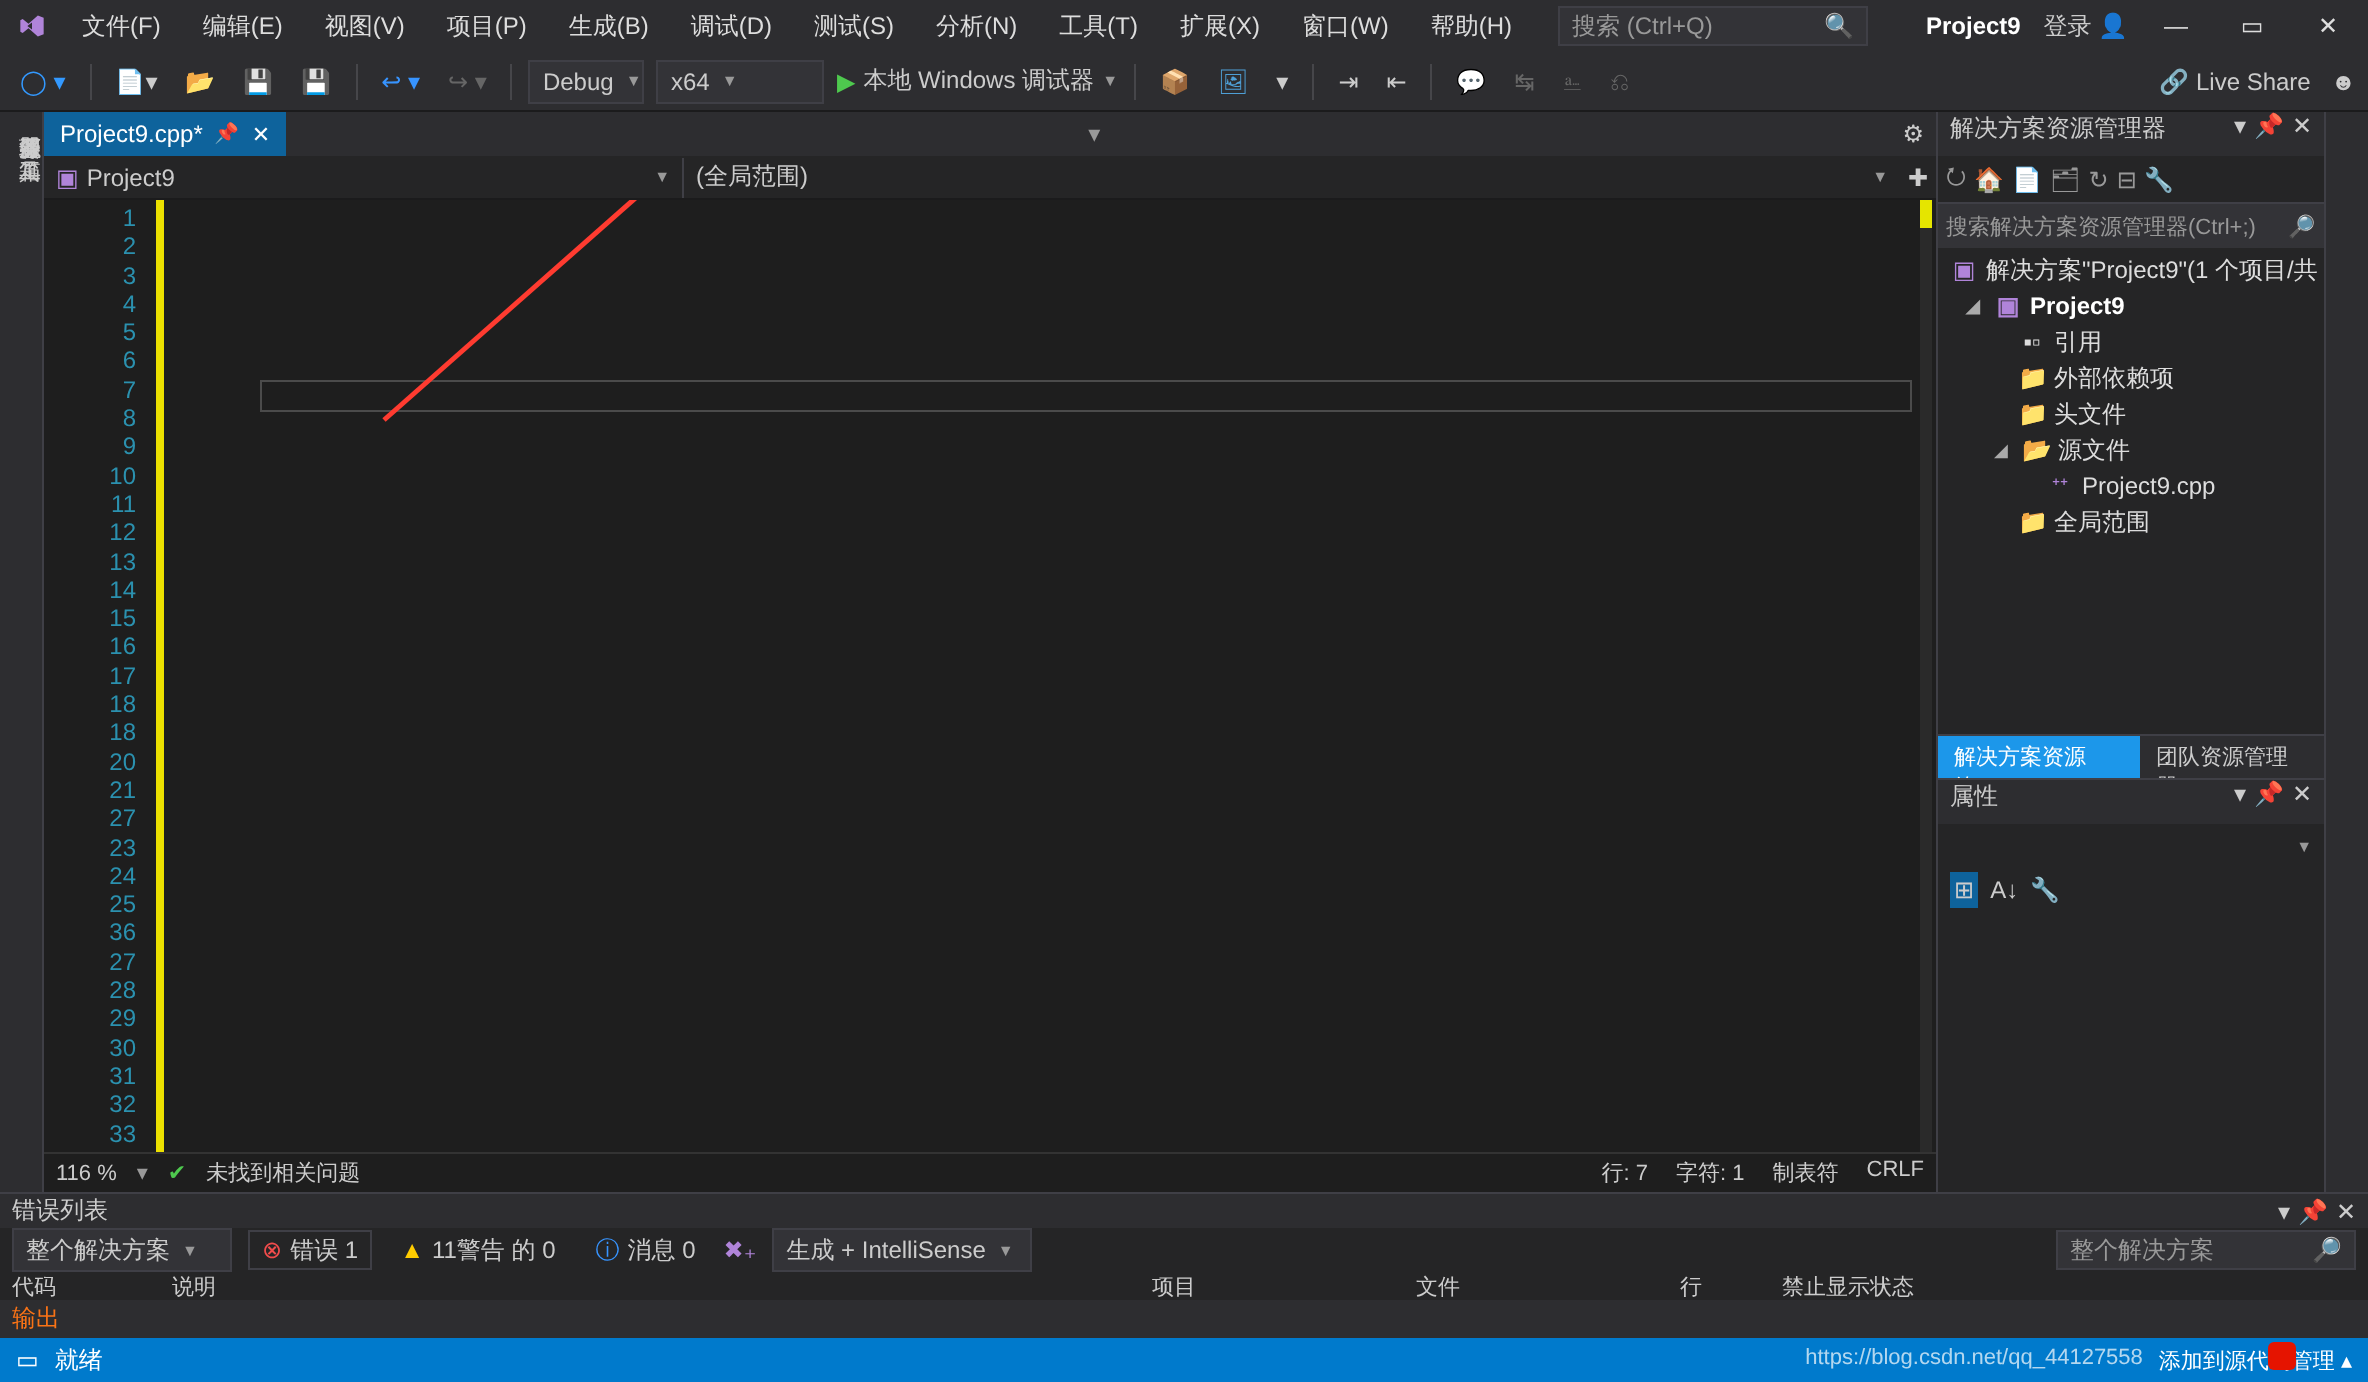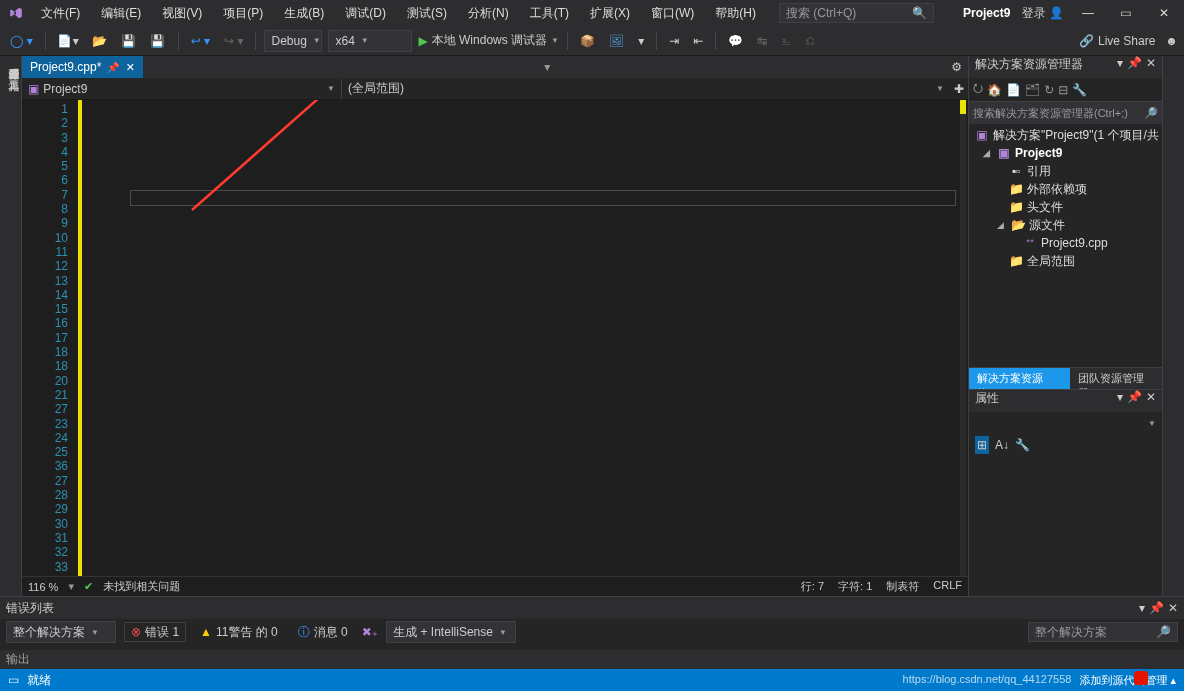--- a/index.html
+++ b/index.html
@@ -57,21 +57,21 @@
 .se-tabs { height:22px; background:#2d2d30; display:flex; border-top:1px solid #3f3f46; }
 .se-tabs .t { padding:3px 8px; font-size:11px; }
 .se-tabs .t.active { background:#1c97ea; color:#fff; }
 .prop { border-top:1px solid #3f3f46; }
 .prop .row { height:22px; background:#252526; display:flex; align-items:center; padding:0 6px; }
 .errpanel { height:54px; background:#252526; border-top:1px solid #3f3f46; display:flex; flex-direction:column; }
 .errhdr { height:22px; background:#2d2d30; display:flex; align-items:center; padding:0 6px; }
 .errhdr .ctl { margin-left:auto; display:flex; gap:4px; }
 .errtb { height:26px; display:flex; align-items:center; gap:8px; padding:0 6px; }
 .pill { display:flex; align-items:center; gap:4px; padding:0 6px; height:20px; border:1px solid #3f3f46; }
-.outrow { height:18px; background:#2d2d30; padding:0 6px; color:#a3a3a3; display:flex; align-items:center; }
+.outrow { height:18px; background:#2d2d30; padding:0 6px; color:#f97316; display:flex; align-items:center; }
 .bottombar { position:absolute; bottom:0; left:0; right:0; height:22px; background:#007acc; color:#fff; display:flex; align-items:center; padding:0 8px; gap:8px; font-size:12px; }
 .bottombar .r { margin-left:auto; display:flex; gap:8px; font-size:11px; }
 .redbadge { position:absolute; right:36px; bottom:6px; width:14px; height:14px; background:#e51400; border-radius:3px; }
 svg.ic { width:14px; height:14px; }
 </style>
 </head>
 <body>
 
 <div class="menubar">
   <span class="vslogo">
@@ -347,20 +347,28 @@
     <span style="color:#b084d9">✖₊</span>
     <div class="dd" style="width:130px">
         <span>生成 + IntelliSense</span>
         <span class="arr">▼</span>
       </div>
     <div style="margin-left:auto;width:150px;height:20px;background:#333337;border:1px solid #3f3f46;display:flex;align-items:center;padding:0 6px;color:#999">
         <span>整个解决方案</span>
         <span style="margin-left:auto">🔎</span>
       </div>
   </div>
+  <div style="display:flex;padding:0 6px;color:#ccc;font-size:11px;gap:40px">
+    <span style="width:40px">代码</span>
+    <span style="width:60px">说明</span>
+    <span style="margin-left:390px">项目</span>
+    <span style="margin-left:70px">文件</span>
+    <span style="margin-left:70px">行</span>
+    <span>禁止显示状态</span>
+  </div>
 </div>
 <div class="outrow">输出</div>
 
 <div class="bottombar">
   <span>▭</span>
   <span>就绪</span>
   <div class="r">
     <span style="opacity:.7">https://blog.csdn.net/qq_44127558</span>
     <span><span>添加到源代码管理</span> ▴</span>
   </div>

